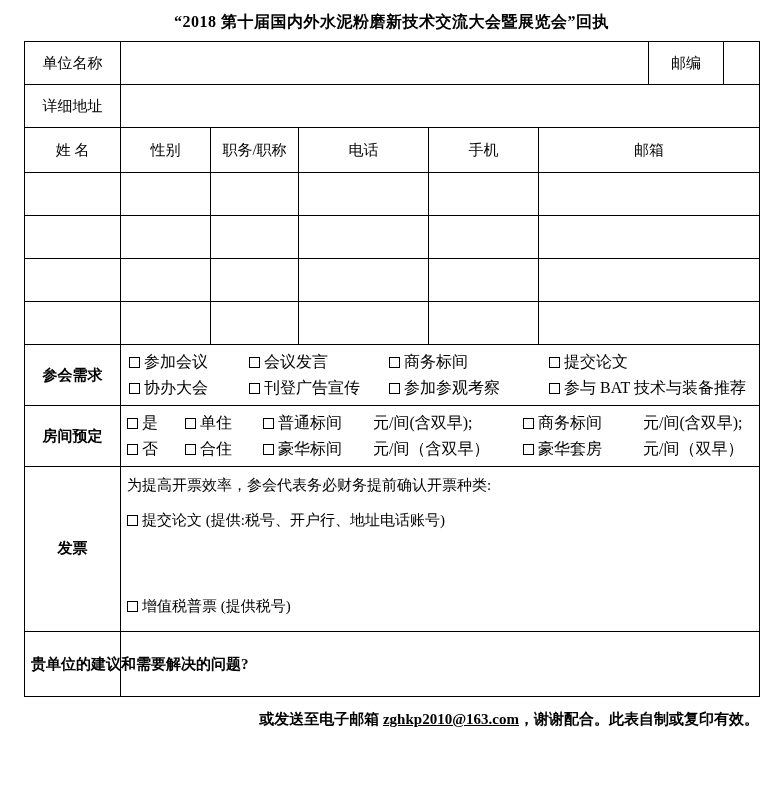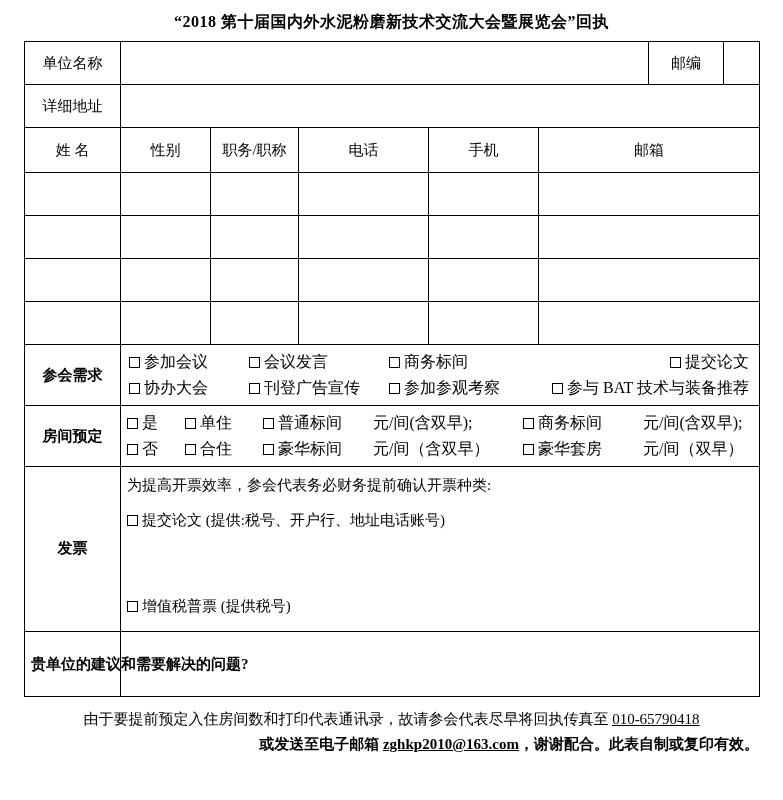--- a/index.html
+++ b/index.html
@@ -72,21 +72,21 @@
   }
   .needs-line {
     display: flex;
     align-items: center;
     height: 26px;
   }
   .needs-line .opt { }
   .needs-col-1 { width: 120px; }
   .needs-col-2 { width: 140px; }
   .needs-col-3 { width: 160px; }
-  .needs-col-4 { width: 200px; text-align: right; }
+  .needs-col-4 { width: 200px; }
   .room-cell {
     padding: 0 6px;
   }
   .room-line {
     display: flex;
     align-items: center;
     height: 26px;
   }
   .room-a { width: 58px; }
   .room-b { width: 78px; }
@@ -245,21 +245,18 @@
     </tr>
 
     <tr class="tall-q">
       <td class="lbl" style="font-weight:bold;text-align:left;line-height:1.6">贵单位的建议和需要解决的问题?</td>
       <td colspan="7"></td>
     </tr>
   </tbody>
     </table>
 
   <div class="footer">
-    <div>
-      <span>由于要提前预定入住房间数和打印代表通讯录，故请参会代表尽早将回执传真至 </span><span class="u">010-65790418</span>
-    </div>
     <div class="footer-line2">
       <span>或发送至电子邮箱 </span><span class="u">zghkp2010@163.com</span><span>，谢谢配合。此表自制或复印有效。</span>
     </div>
   </div>
 
 </div>
 
 </body></html>

